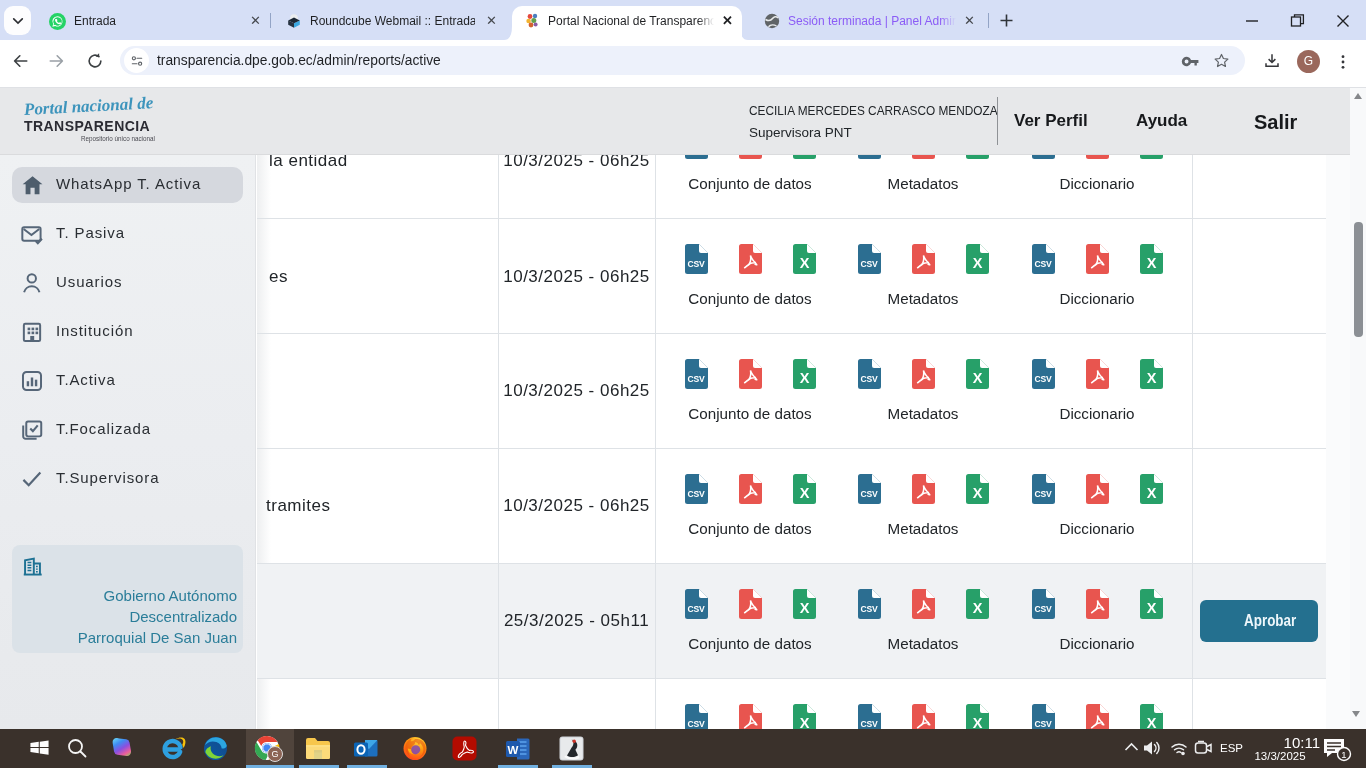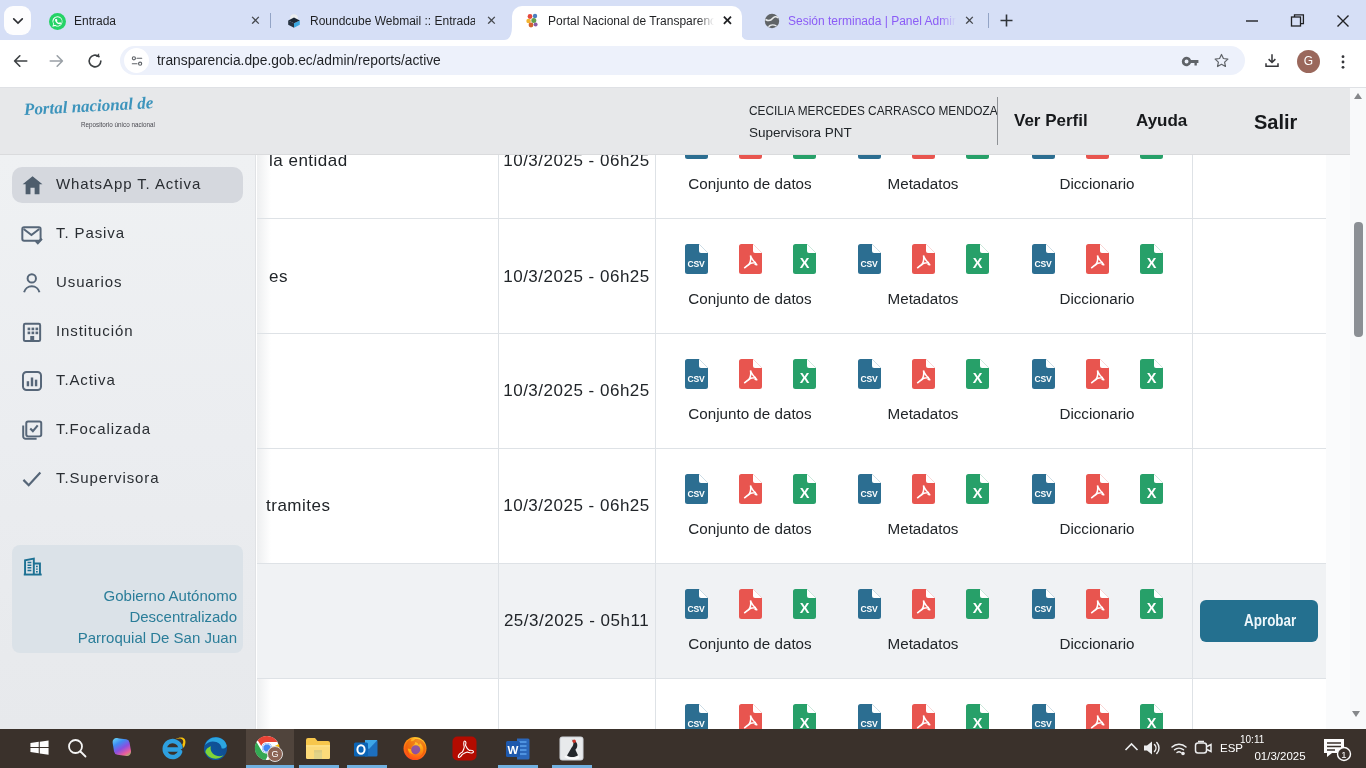--- a/index.html
+++ b/index.html
@@ -138,20 +138,21 @@
 
 <svg class="abs" style="left:1335px;top:54px" width="16" height="16" viewBox="0 0 18 18">
     <circle cx="9" cy="3" r="1.6" fill="#35363a"></circle>
     <circle cx="9" cy="9" r="1.6" fill="#35363a"></circle>
     <circle cx="9" cy="15" r="1.6" fill="#35363a"></circle>
   </svg>
 
 <div class="abs" id="pageband"></div>
 <div class="abs" style="left:24px;top:100px;width:280px;z-index:21;">
   <div style="font-family:'Liberation Serif',serif;font-style:italic;font-weight:bold;font-size:17px;color:#3d94bc;transform:rotate(-3deg);transform-origin:left;">Portal nacional de</div>
+  <div style="font-size:14px;font-weight:bold;letter-spacing:0.45px;color:#2b2b33;margin-top:-2px;">TRANSPARENCIA</div>
   <div style="font-size:6.3px;color:#4b4b52;margin-left:57px;margin-top:1px;">Repositorio único nacional</div>
 </div>
 <div class="abs" style="left:749px;top:103px;font-size:13.5px;color:#212529;z-index:21;transform:scaleX(0.877);transform-origin:left;">CECILIA MERCEDES CARRASCO MENDOZA</div>
 <div class="abs" style="left:749px;top:125px;font-size:13.5px;color:#212529;z-index:21;">Supervisora PNT</div>
 <div class="abs" style="left:997px;top:97px;width:1px;height:48px;background:#8f9296;z-index:21;"></div>
 <div class="abs" style="left:1014px;top:111px;font-size:17px;font-weight:bold;color:#17191c;z-index:21;">Ver Perfil</div>
 <div class="abs" style="left:1136px;top:111px;font-size:17px;font-weight:bold;color:#17191c;z-index:21;">Ayuda</div>
 <div class="abs" style="left:1254px;top:111px;font-size:20px;font-weight:bold;color:#17191c;z-index:21;">Salir</div>
 
 <div class="abs" id="sidebar"></div>
@@ -679,20 +680,20 @@
 <svg class="abs" style="left:1170px;top:740px" width="18" height="16" viewBox="0 0 18 16">
 <path d="M2 7 a10 10 0 0 1 14 0 M4.5 9.8 a7 7 0 0 1 9 0 M7 12.5 a3.5 3.5 0 0 1 4 0" stroke="#ecedee" stroke-width="1.5" fill="none" stroke-linecap="round"></path>
 <circle cx="13" cy="13.5" r="1.8" fill="#ecedee"></circle>
   </svg>
 <svg class="abs" style="left:1194px;top:740px" width="18" height="16" viewBox="0 0 18 16">
 <rect x="1.5" y="3" width="11" height="10" rx="2.5" fill="none" stroke="#ecedee" stroke-width="1.5"></rect>
 <path d="M13 6.5 L17 4.5 V11.5 L13 9.5" fill="none" stroke="#ecedee" stroke-width="1.5"></path>
 <path d="M4 1.5 h6" stroke="#ecedee" stroke-width="1.5"></path>
   </svg>
 <div class="abs tray" style="left:1220px;top:742px;font-size:11.5px;">ESP</div>
-<div class="abs tray" style="left:1240px;top:734px;width:80px;text-align:left;font-size:10px;">10:11</div>
-<div class="abs tray" style="left:1240px;top:750px;width:80px;text-align:center;font-size:11.5px;">01/3/2025</div>
+<div class="abs tray" style="left:1240px;top:734px;width:80px;text-align:right;font-size:15px;">10:11</div>
+<div class="abs tray" style="left:1240px;top:750px;width:80px;text-align:center;font-size:11.5px;">13/3/2025</div>
 <svg class="abs" style="left:1322px;top:738px" width="30" height="24" viewBox="0 0 30 24">
 <path d="M2 1 h20 v14 h-12 l-5 4 v-4 h-3 z" fill="#fdfdfd"></path>
 <path d="M5 5 h14 M5 8.5 h14 M5 12 h8" stroke="#3a312b" stroke-width="1.6"></path>
 <circle cx="22" cy="16" r="6.5" fill="#3a312b" stroke="#fdfdfd" stroke-width="1.4"></circle>
 <text x="22" y="20" font-family="Liberation Sans,sans-serif" font-size="9.5" fill="#fff" text-anchor="middle">1</text>
   </svg>
 
 </body></html>

